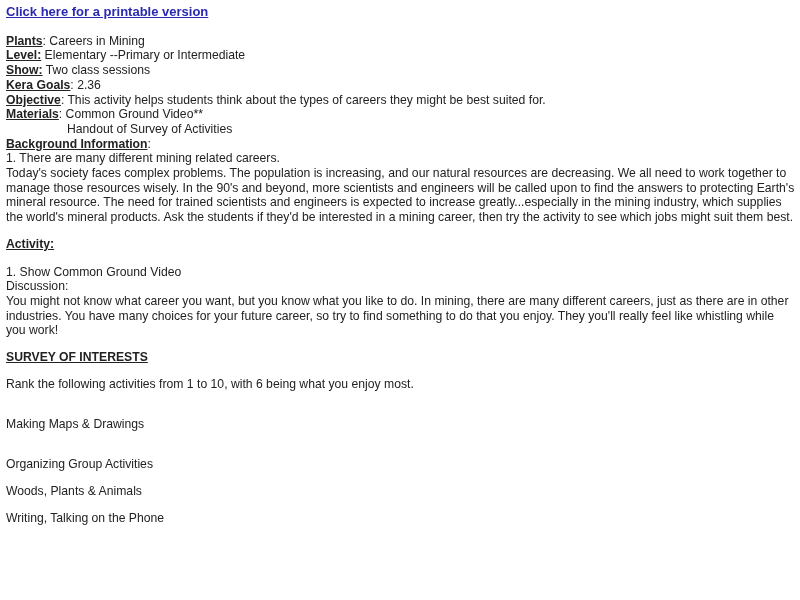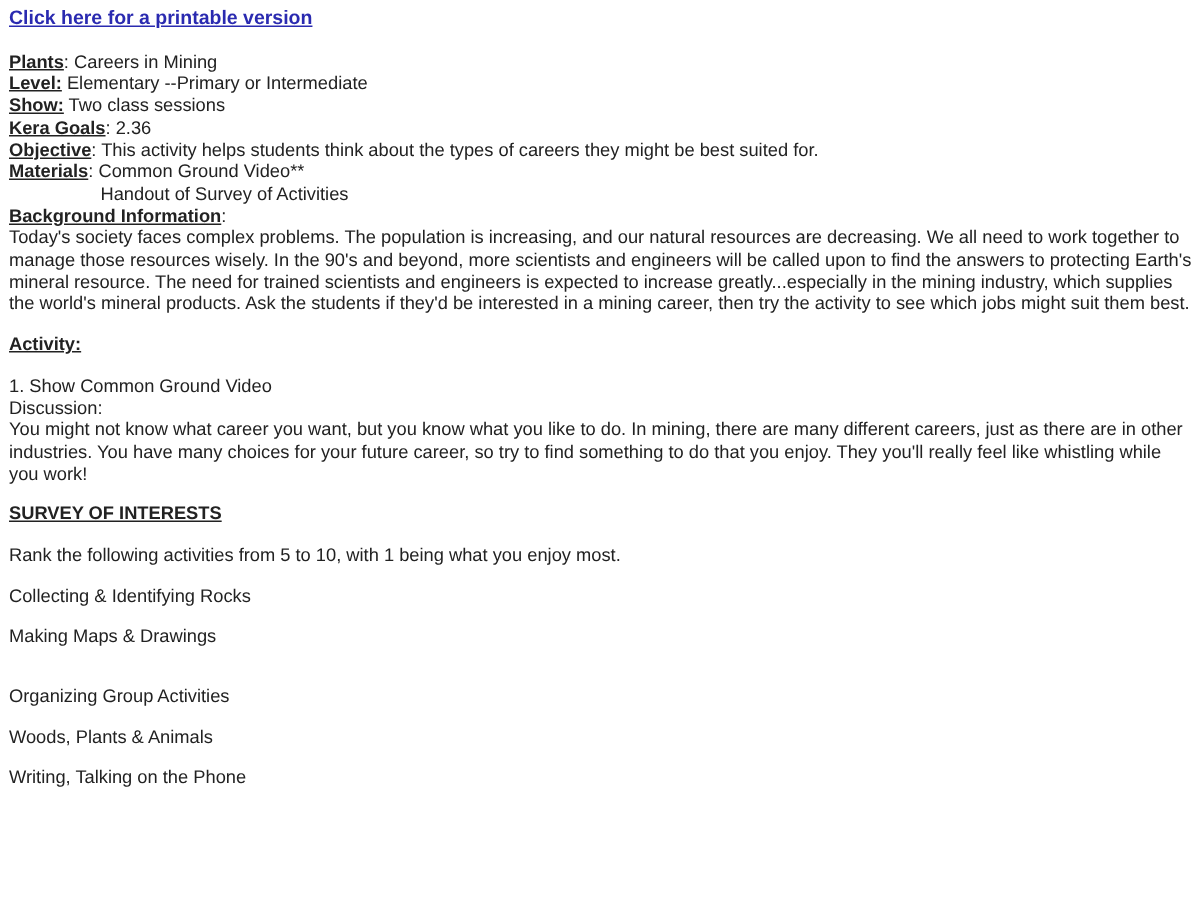--- a/index.html
+++ b/index.html
@@ -79,41 +79,41 @@
     <span class="meta-line"><span class="lbl">Level:</span><span> Elementary --Primary or Intermediate</span></span>
     <span class="meta-line"><span class="lbl">Show:</span><span> Two class sessions</span></span>
     <span class="meta-line"><span class="lbl">Kera Goals</span><span>: 2.36</span></span>
     <span class="meta-line"><span class="lbl">Objective</span><span>: This activity helps students think about the types of careers they might be best suited for.</span></span>
     <span class="meta-line"><span class="lbl">Materials</span><span>: Common Ground Video**</span></span>
     <span class="meta-line indent">Handout of Survey of Activities</span>
   </div>
 
   <div>
     <span class="meta-line"><span class="lbl">Background Information</span><span>:</span></span>
+    <span class="meta-line">1. There are many different mining related careers.</span>
     <p class="para">Today's society faces complex problems. The population is increasing, and our natural resources are decreasing. We all need to work together to manage those resources wisely. In the 90's and beyond, more scientists and engineers will be called upon to find the answers to protecting Earth's mineral resource. The need for trained scientists and engineers is expected to increase greatly...especially in the mining industry, which supplies the world's mineral products. Ask the students if they'd be interested in a mining career, then try the activity to see which jobs might suit them best.</p>
   </div>
 
   <div class="gap"></div>
 
   <div>
     <span class="section-head">Activity:</span>
     <div class="gap-lg"></div>
     <span class="meta-line">1. Show Common Ground Video</span>
     <span class="meta-line">Discussion:</span>
     <p class="para">You might not know what career you want, but you know what you like to do. In mining, there are many different careers, just as there are in other industries. You have many choices for your future career, so try to find something to do that you enjoy. They you'll really feel like whistling while you work!</p>
   </div>
 
   <div class="gap"></div>
 
   <div>
     <span class="section-head">SURVEY OF INTERESTS</span>
     <div class="survey-spacer"></div>
-    <span class="survey-item">Rank the following activities from 5 to 10, with 1 being what you enjoy most.</span>
+    <span class="survey-item">Rank the following activities from 1 to 10, with 6 being what you enjoy most.</span>
     <div class="survey-spacer"></div>
-    <span class="survey-item">Collecting &amp; Identifying Rocks</span>
     <div class="survey-spacer"></div>
     <span class="survey-item">Making Maps &amp; Drawings</span>
     <div class="survey-spacer"></div>
     <div class="survey-spacer"></div>
     <span class="survey-item">Organizing Group Activities</span>
     <div class="survey-spacer"></div>
     <span class="survey-item">Woods, Plants &amp; Animals</span>
     <div class="survey-spacer"></div>
     <span class="survey-item">Writing, Talking on the Phone</span>
   </div>

